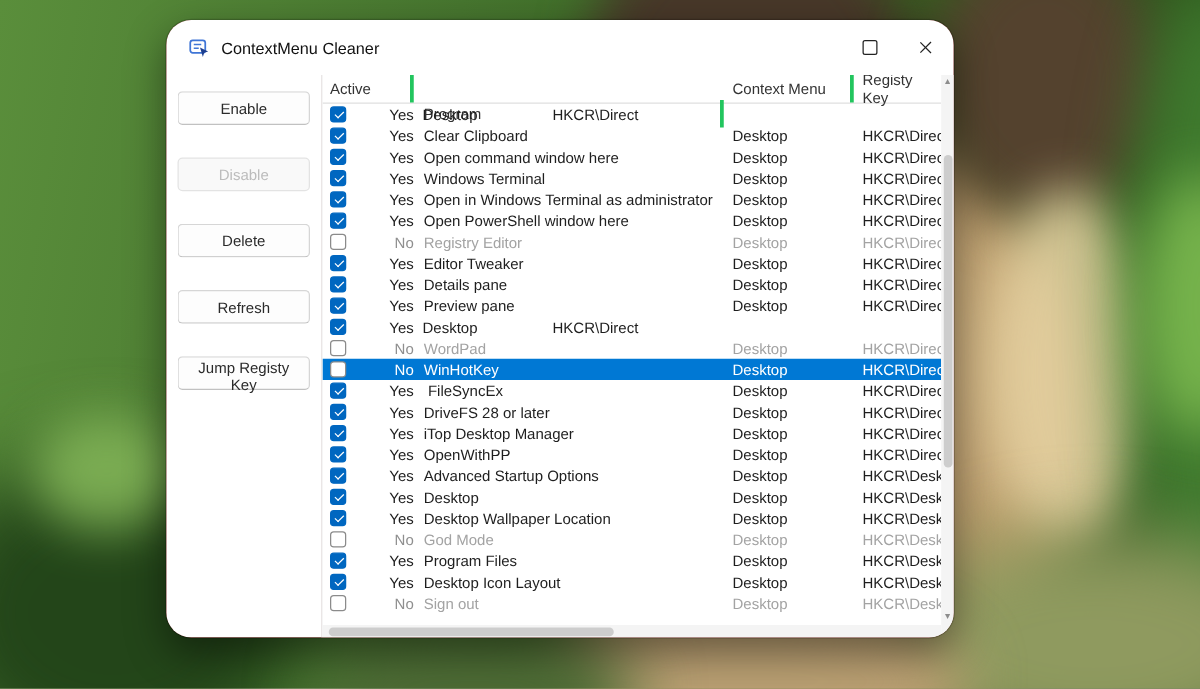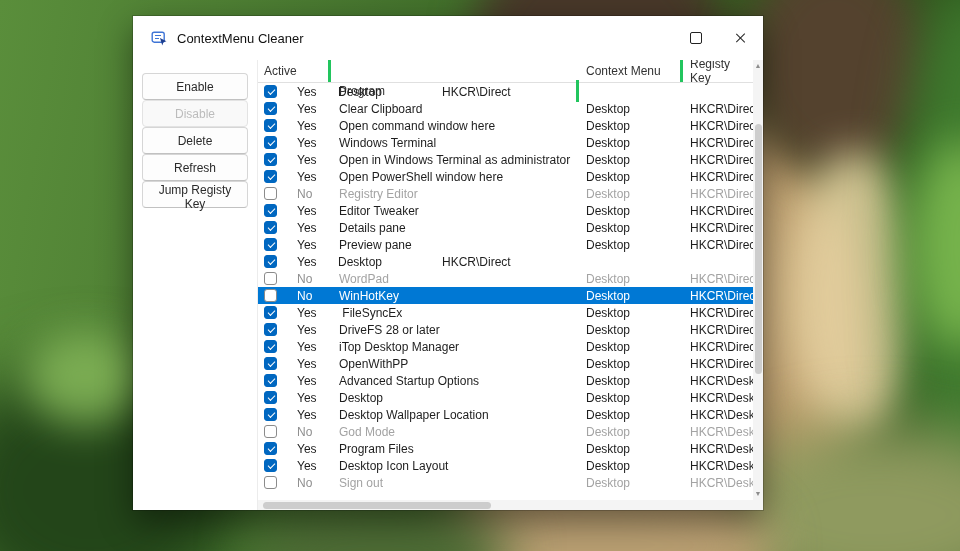--- a/index.html
+++ b/index.html
@@ -18,60 +18,60 @@
   .blob-head2{left:740px;top:-50px;width:190px;height:230px;background:#54422e;filter:blur(22px);}
   .blob-body-light{left:788px;top:150px;width:135px;height:290px;background:#e8d4a4;filter:blur(20px);opacity:.85;}
   .blob-green-right{left:903px;top:-20px;width:130px;height:560px;background:#3f7a2e;filter:blur(26px);}
   .blob-green-bright{left:912px;top:140px;width:100px;height:210px;background:#7cb94f;filter:blur(22px);opacity:.9;}
   .blob-bottomright{left:710px;top:425px;width:330px;height:180px;background:#8f9a5f;filter:blur(30px);}
   .blob-bottom-fur{left:430px;top:480px;width:340px;height:130px;background:#b99f72;filter:blur(24px);}
   .blob-bottom-mid{left:250px;top:495px;width:260px;height:120px;background:#4d6b35;filter:blur(26px);}
 
   
   .window{position:absolute;left:133px;top:16px;width:630px;height:494px;background:#7f1d1d;
-    border-radius:0;box-shadow:0 12px 32px rgba(0,0,0,.45),0 0 0 1px rgba(0,0,0,.18);
+    border-radius:20px;box-shadow:0 12px 32px rgba(0,0,0,.45),0 0 0 1px rgba(0,0,0,.18);
     overflow:hidden;display:flex;flex-direction:column;}
 
   .titlebar{height:44px;flex:0 0 auto;display:flex;align-items:center;padding-left:18px;background:#fff;}
   .app-icon{width:17px;height:17px;margin-right:9px;flex:0 0 auto;}
   .window-title{font-size:13px;color:#111;}
   .titlebar-spacer{flex:1;}
   .tb-btn{width:45px;height:44px;display:flex;align-items:center;justify-content:center;
     background:transparent;border:0;padding:0;cursor:default;}
   .maximize-glyph{width:10px;height:10px;border:1.3px solid #222;border-radius:2px;display:block;}
   .close-glyph{position:relative;width:12px;height:12px;display:block;}
   .close-glyph::before,.close-glyph::after{content:"";position:absolute;left:5.4px;top:0;width:1.3px;height:12px;background:#222;}
   .close-glyph::before{transform:rotate(45deg);}
   .close-glyph::after{transform:rotate(-45deg);}
 
   .window-body{flex:1;display:flex;min-height:0;}
 
   
   .sidebar{width:124px;flex:0 0 auto;padding-top:13px;display:flex;flex-direction:column;
-    align-items:center;gap:0;background:#fff;}
+    align-items:center;gap:26px;background:#fff;}
   .side-btn{width:106px;height:27px;font-family:inherit;font-size:12px;color:#2b2b2b;
     background:#fdfdfd;border:1px solid #d6d6d6;border-bottom-color:#c1c1c1;border-radius:4px;}
   .side-btn.disabled{color:#bcbcbc;background:#f9f9f9;border-color:#e3e3e3;}
 
   
   .content{flex:1;position:relative;border-left:1px solid #ececec;min-width:0;background:#fff;}
   .table-area{position:absolute;left:0;top:0;right:10px;bottom:10px;display:flex;
     flex-direction:column;overflow:hidden;}
   .table-header{height:22px;flex:0 0 auto;display:flex;align-items:center;font-size:12px;
     color:#333;border-bottom:1px solid #e0e0e0;}
   .hcell{height:100%;display:flex;align-items:center;border-right:3px solid #22c55e;box-sizing:border-box;}
   .hcell-active{width:73px;padding-left:6px;}
   .hcell-program{width:248px;padding-left:8px;margin-top:40px;}
   .hcell-context{width:104px;padding-left:7px;}
   .hcell-key{flex:1;padding-left:7px;border-right:0;}
 
   .table-body{flex:1;}
   .row{height:17px;display:flex;align-items:center;font-size:12px;color:#1e1e1e;}
   .cell{box-sizing:border-box;}
-  .cell-active{width:73px;padding-left:6px;display:flex;align-items:center;gap:20px;}
+  .cell-active{width:73px;padding-left:6px;display:flex;align-items:center;gap:20px;justify-content:space-between;}
   .cell-program{width:248px;padding-left:8px;white-space:pre;overflow:hidden;}
   .cell-context{width:104px;padding-left:7px;white-space:nowrap;overflow:hidden;}
   .cell-key{flex:1;padding-left:7px;white-space:nowrap;overflow:hidden;}
 
   .checkbox{width:13px;height:13px;flex:0 0 auto;background:#fff;border:1px solid #8b8b8b;
     border-radius:3px;box-sizing:border-box;position:relative;}
   .checkbox.checked{background:#0067c0;border-color:#0067c0;}
   .checkbox.checked::after{content:"";position:absolute;left:2.5px;top:3.2px;width:6px;height:3px;
     border-left:1.6px solid #fff;border-bottom:1.6px solid #fff;transform:rotate(-45deg);}
 

